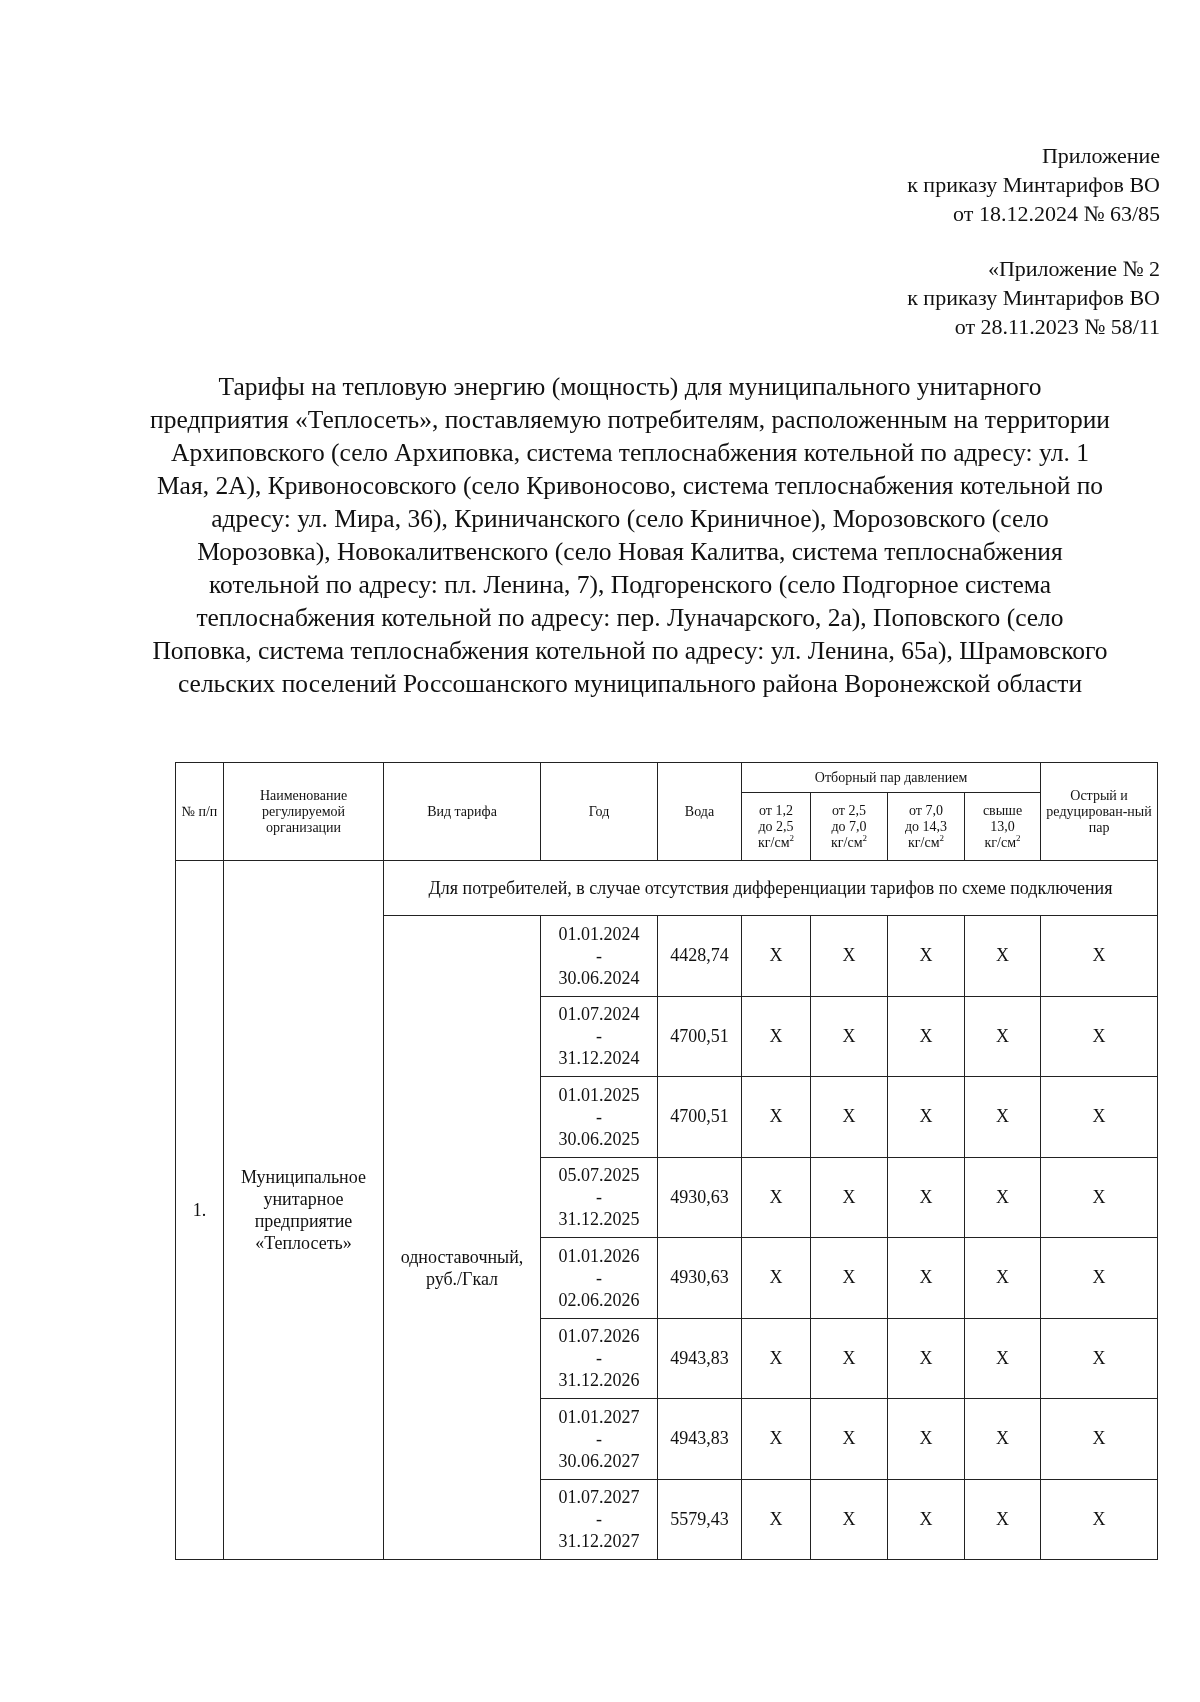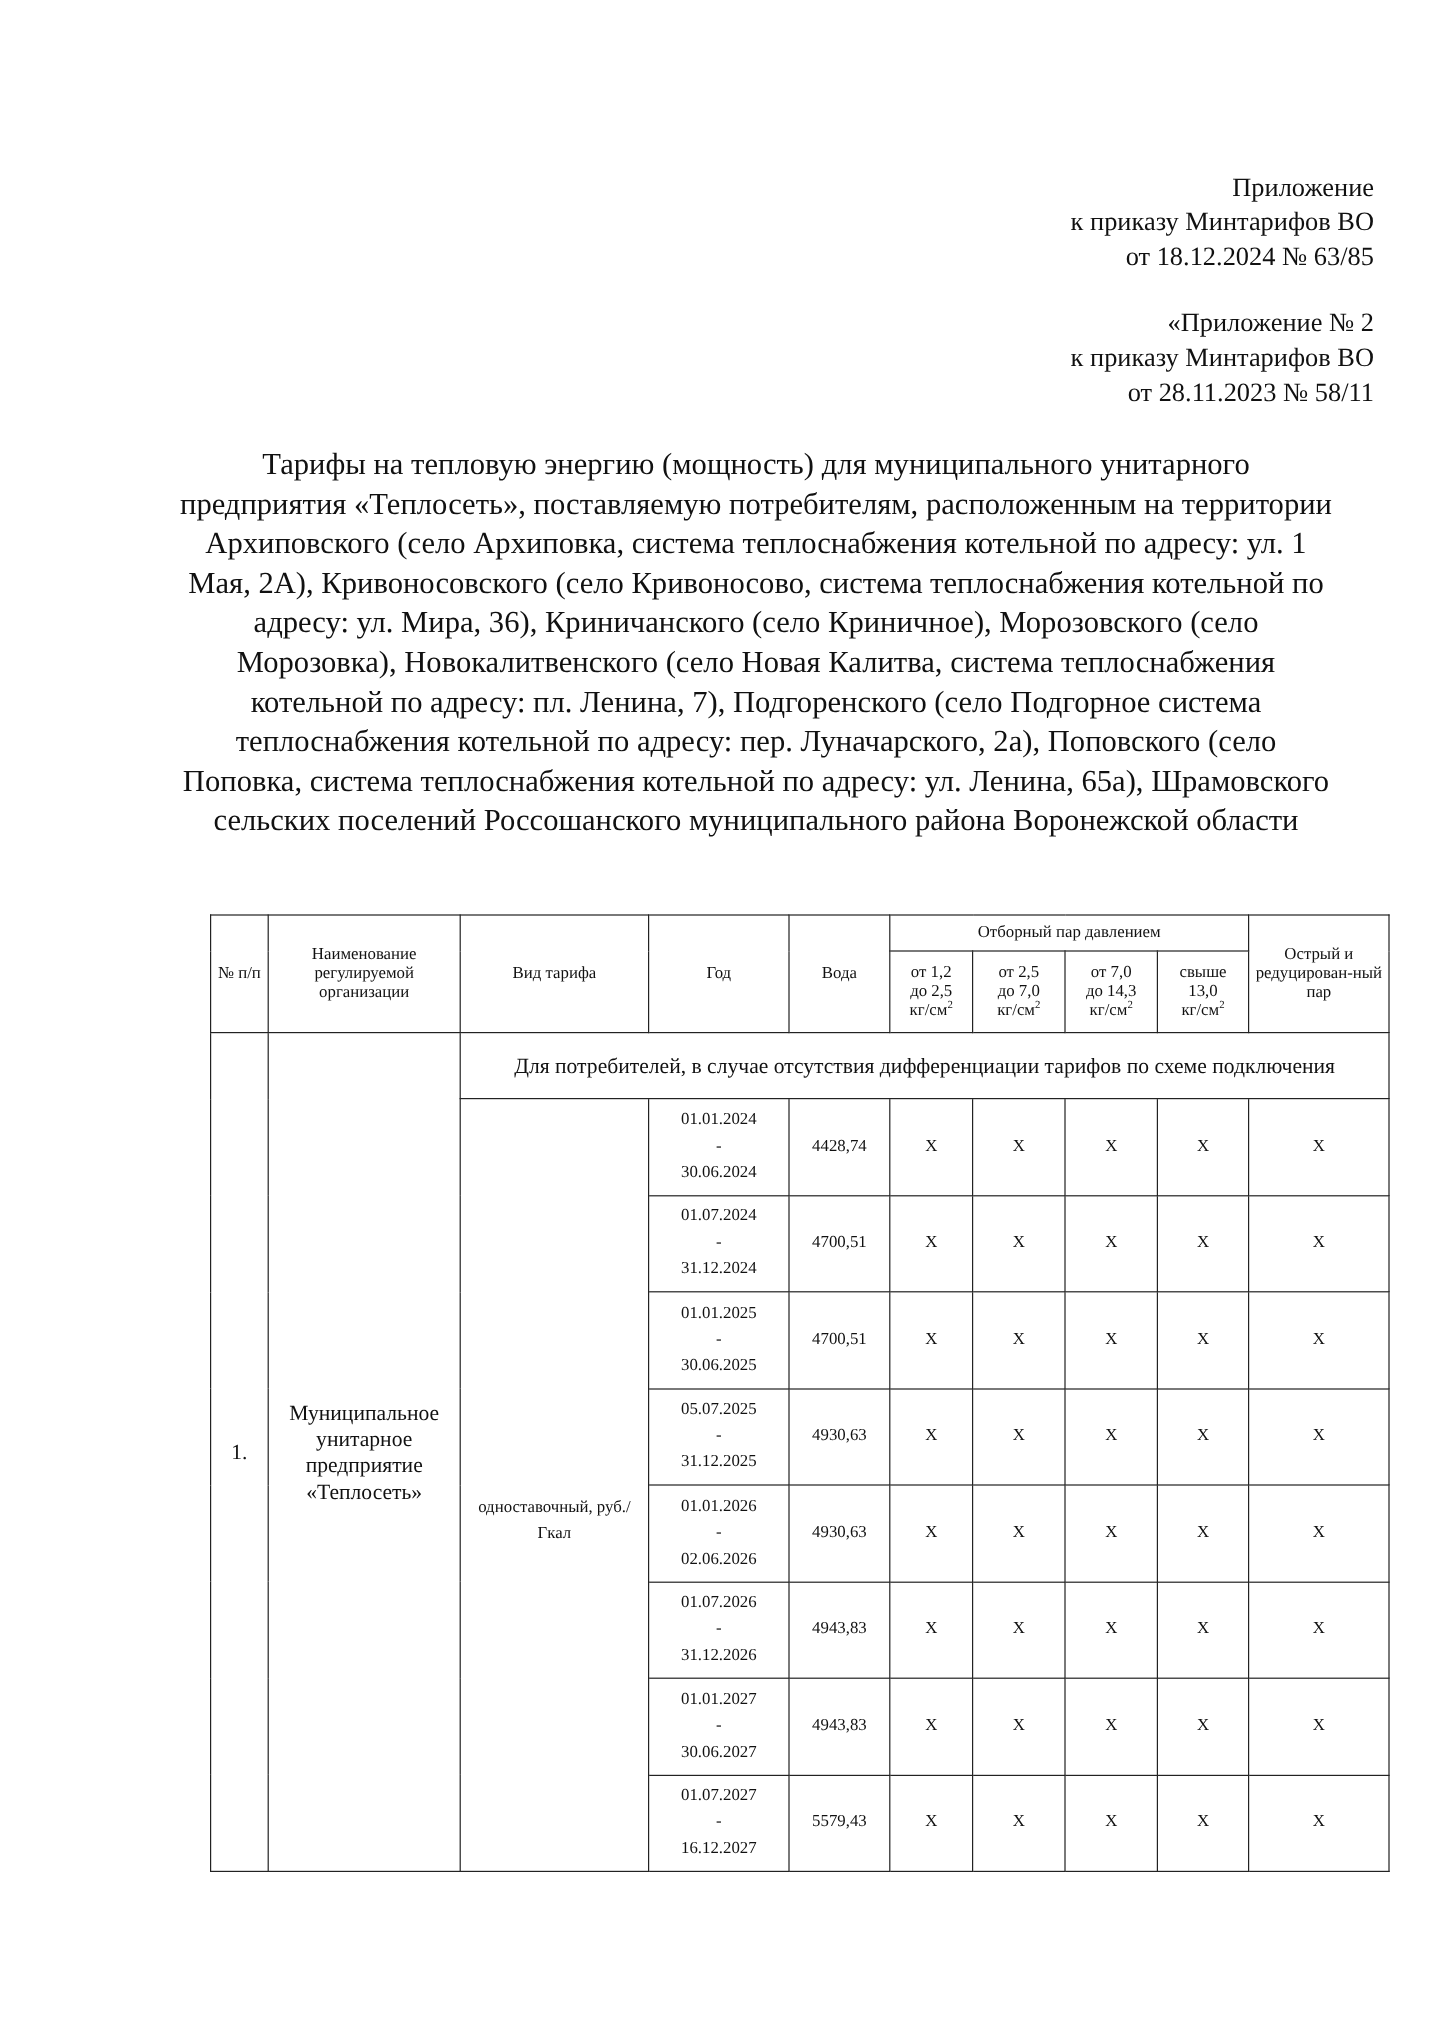--- a/index.html
+++ b/index.html
@@ -1,31 +1,31 @@
 <!DOCTYPE html>
 <html><head>
 <meta charset="utf-8">
 <style>
   html, body { margin: 0; padding: 0; background: #ffffff; }
   body { width: 1200px; height: 1702px; position: relative; overflow: hidden;
          font-family: "Liberation Serif", "DejaVu Serif", serif; color: #111; }
-  .right-block { position: absolute; right: 55px; text-align: right; font-size: 22px; line-height: 29px; }
+  .right-block { position: absolute; right: 40px; text-align: right; font-size: 22px; line-height: 29px; }
   #annex1 { top: 141px; }
   #annex2 { top: 254px; }
   #doc-title { position: absolute; left: 150px; width: 960px; top: 370px; text-align: center;
                font-size: 25.5px; line-height: 33px; }
   table { position: absolute; left: 175px; top: 762px; border-collapse: collapse; table-layout: fixed;
           width: 982px; }
   td, th { border: 1.6px solid #222; text-align: center; vertical-align: middle; padding: 0 2px;
            font-weight: normal; }
   thead th { font-size: 14px; line-height: 16px; }
   .h-top { height: 30px; }
   .h-bot { height: 68px; }
   .sub td { font-size: 18px; line-height: 22px; height: 54px; padding: 0 8px; }
-  .row td { height: 79.5px; font-size: 14px; }
+  .row td { height: 79.5px; font-size: 18px; }
   .date { line-height: 22px; font-size: 18px; }
   .x { font-size: 20px; }
   .num-cell { font-size: 18px; }
   .org-cell { font-size: 19px; line-height: 22px; }
   .kind-cell { font-size: 19px; line-height: 22px; vertical-align: middle; padding-top: 60px; }
   sup { font-size: 9px; line-height: 0; }
 </style>
 </head>
 <body>
 
@@ -184,21 +184,21 @@
         <td class="x">X</td>
         <td class="x">X</td>
         <td class="x">X</td>
         <td class="x">X</td>
         <td class="x">X</td>
       </tr>
       <tr class="row">
         <td class="date">
           <div>01.07.2027</div>
           <div>-</div>
-          <div>16.12.2027</div>
+          <div>31.12.2027</div>
         </td>
         <td>5579,43</td>
         <td class="x">X</td>
         <td class="x">X</td>
         <td class="x">X</td>
         <td class="x">X</td>
         <td class="x">X</td>
       </tr>
     </tbody>
 </table>

